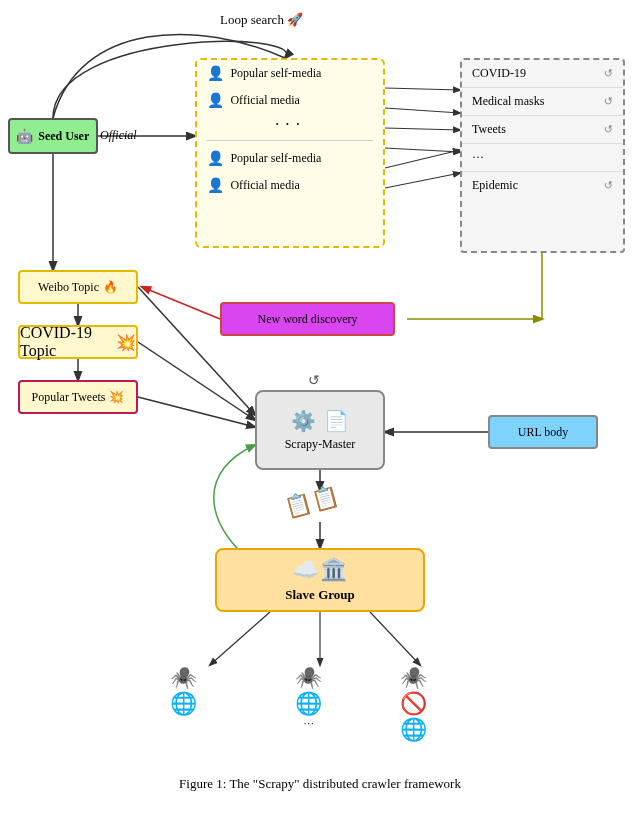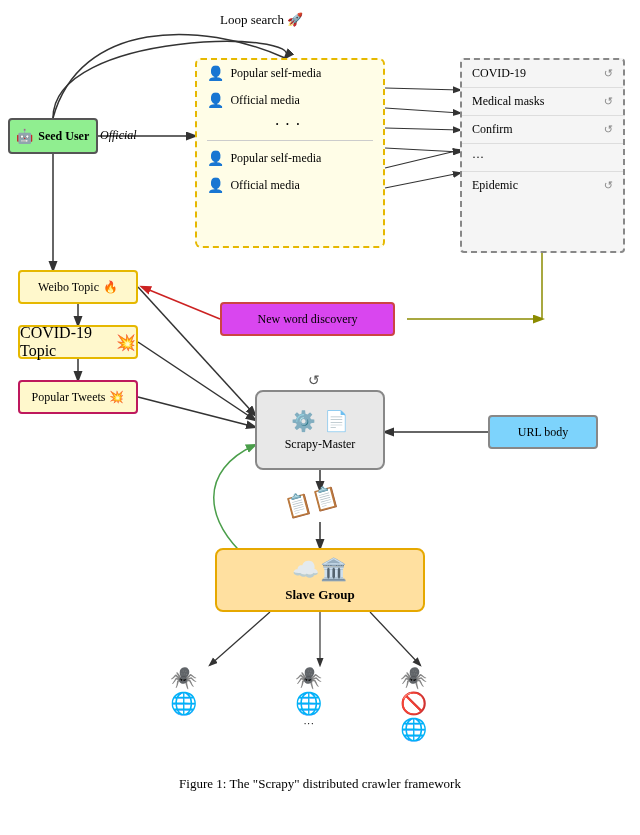--- a/index.html
+++ b/index.html
@@ -328,21 +328,21 @@
   <div class="keywords-box">
     <div class="keyword-item">
       <span>COVID-19</span>
       <span class="keyword-refresh">↺</span>
     </div>
     <div class="keyword-item">
       <span>Medical masks</span>
       <span class="keyword-refresh">↺</span>
     </div>
     <div class="keyword-item">
-      <span>Confirm</span>
+      <span>Tweets</span>
       <span class="keyword-refresh">↺</span>
     </div>
     <div class="keyword-item">
       <span>···</span>
     </div>
     <div class="keyword-item">
       <span>Epidemic</span>
       <span class="keyword-refresh">↺</span>
     </div>
   </div>

